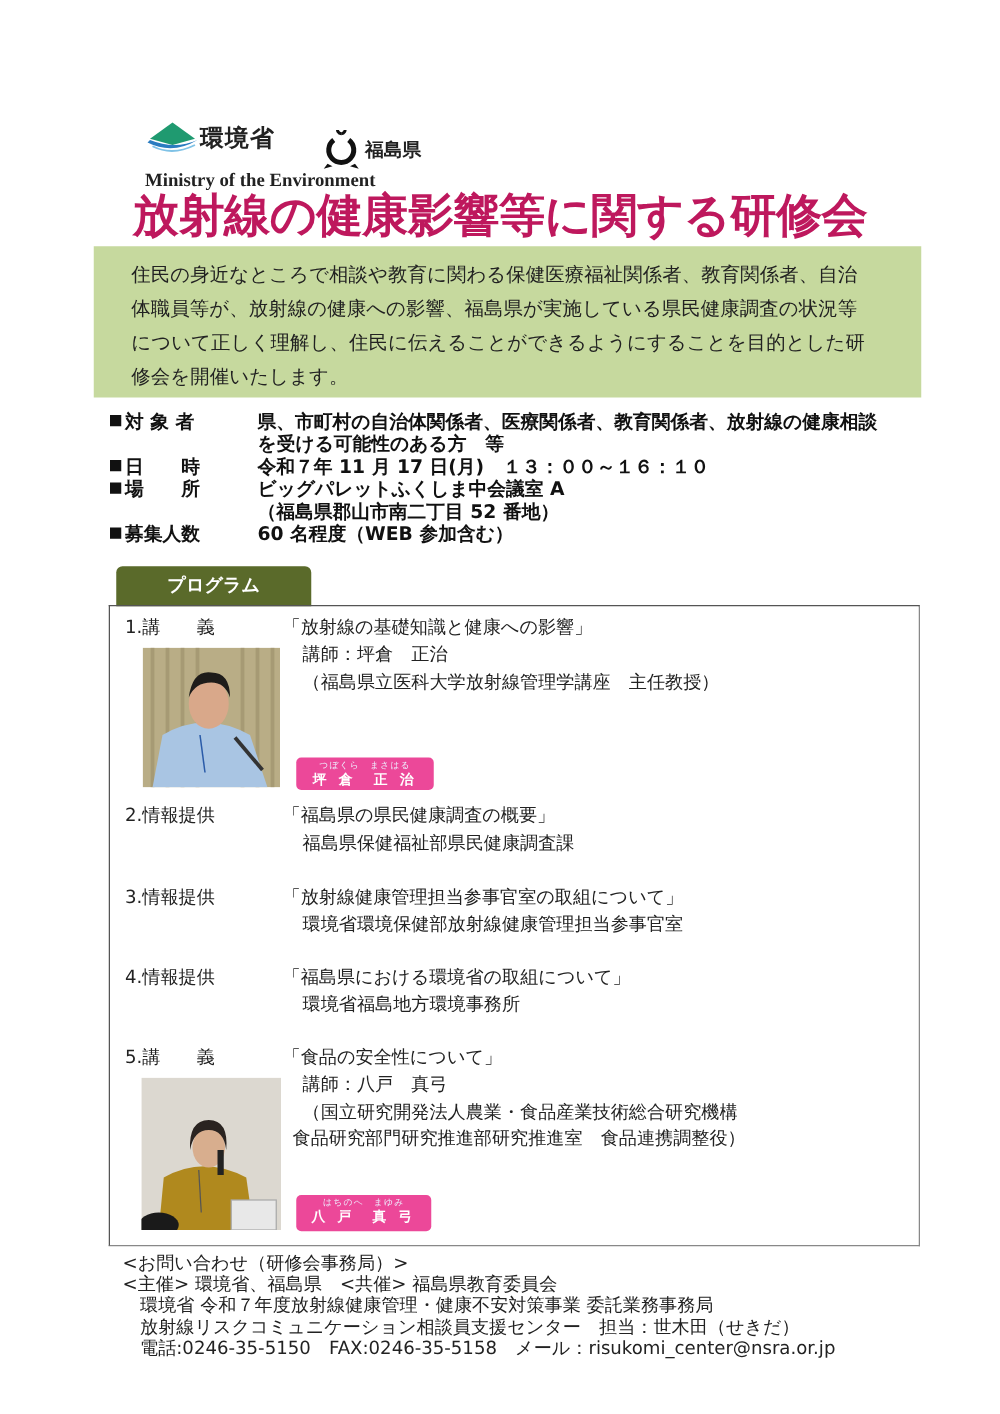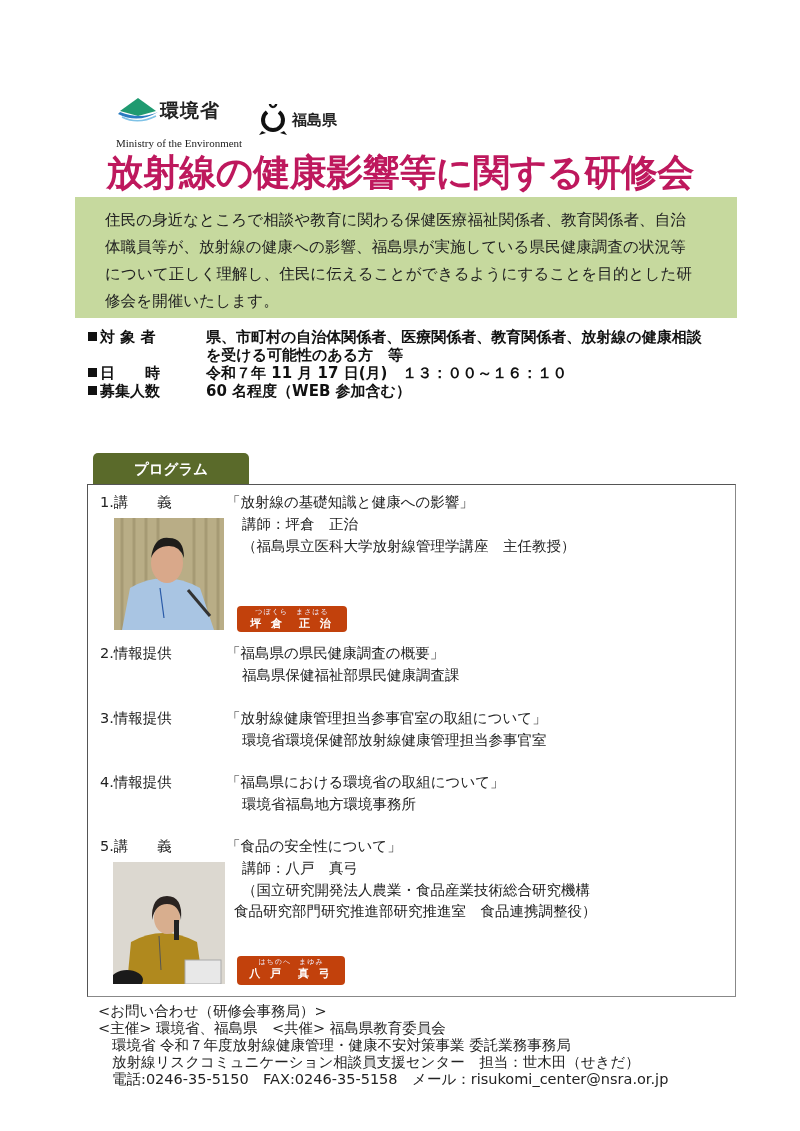--- a/index.html
+++ b/index.html
@@ -4,21 +4,21 @@
 <style>
   html, body { margin: 0; padding: 0; background: #ffffff; }
   body { width: 800px; height: 1131px; position: relative; overflow: hidden;
          font-family: "DejaVu Sans", "Liberation Sans", sans-serif; color: #1a1a1a; }
   .abs { position: absolute; }
 
   
   .moe-logo { left: 114px; top: 97px; width: 120px; height: 42px; }
   .moe-mark { position: absolute; left: 2px; top: 0; }
   .moe-name { position: absolute; left: 46px; top: 1px; font-size: 19px; font-weight: bold; letter-spacing: 1px; color: #222; }
-  .moe-sub { position: absolute; left: 2px; top: 40px; font-family: "Liberation Serif", serif; font-size: 11px; font-weight: normal; color: #222; white-space: nowrap; }
+  .moe-sub { position: absolute; left: 2px; top: 40px; font-family: "Liberation Serif", serif; font-size: 15px; font-weight: bold; color: #222; white-space: nowrap; }
   .fk-logo { left: 258px; top: 104px; height: 34px; }
   .fk-mark { position: absolute; left: 0; top: 0; }
   .fk-name { position: absolute; left: 34px; top: 7px; font-size: 15px; font-weight: bold; color: #222; white-space: nowrap; }
 
   
   .title { left: 0; width: 800px; top: 148px; text-align: center; font-size: 37px; font-weight: bold;
            letter-spacing: -0.5px; color: #be185d; white-space: nowrap; }
 
   
   .intro { left: 75px; top: 197px; width: 662px; height: 121px; background: #c6d99e; box-sizing: border-box;
@@ -38,21 +38,21 @@
               color: #fff; font-weight: bold; font-size: 14.5px; text-align: center; line-height: 32px; }
   .prog-box { left: 87px; top: 484px; width: 649px; height: 513px; border: 1.5px solid #555; box-sizing: border-box;
               border-right-color: #888; border-bottom-color: #888; }
 
   .item { position: absolute; font-size: 14.5px; color: #222; line-height: 20px; white-space: nowrap; }
   .item-no { left: 100px; }
   .item-title { left: 226px; }
   .item-sub { left: 242px; }
 
   .photo { position: absolute; overflow: hidden; }
-  .badge { position: absolute; background: #c2410c; border-radius: 4px; color: #fff; text-align: center; }
+  .badge { position: absolute; background: #ec4899; border-radius: 4px; color: #fff; text-align: center; }
   .badge .ruby { display: block; font-size: 7px; line-height: 9px; margin-top: 2px; letter-spacing: 1px; color: #eef; }
   .badge .nm { display: block; font-size: 11px; font-weight: bold; line-height: 13px; letter-spacing: 3px; }
 
   
   .footer { left: 98px; top: 1003px; font-size: 14.5px; line-height: 17px; color: #222; white-space: nowrap; }
   .footer .ind { padding-left: 14px; display: block; }
 </style>
 </head>
 <body>
 
@@ -91,20 +91,27 @@
     <div class="info-val">
       <span class="indent">県、市町村の自治体関係者、医療関係者、教育関係者、放射線の健康相談</span>
       <span class="indent">を受ける可能性のある方　等</span>
     </div>
   </div>
   <div class="info-row">
     <div class="info-key"><span class="sq"></span><span>日　　時</span></div>
     <div class="info-val">
         <span class="indent">令和７年 11 月 17 日(月)　１３：００～１６：１０</span>
       </div>
+  </div>
+  <div class="info-row">
+    <div class="info-key"><span class="sq"></span><span>場　　所</span></div>
+    <div class="info-val">
+      <span class="indent">ビッグパレットふくしま中会議室 A</span>
+      <span class="indent">（福島県郡山市南二丁目 52 番地）</span>
+    </div>
   </div>
   <div class="info-row">
     <div class="info-key"><span class="sq"></span><span>募集人数</span></div>
     <div class="info-val">
         <span class="indent">60 名程度（WEB 参加含む）</span>
       </div>
   </div>
 </div>
 
 <div class="abs prog-tab">プログラム</div>

